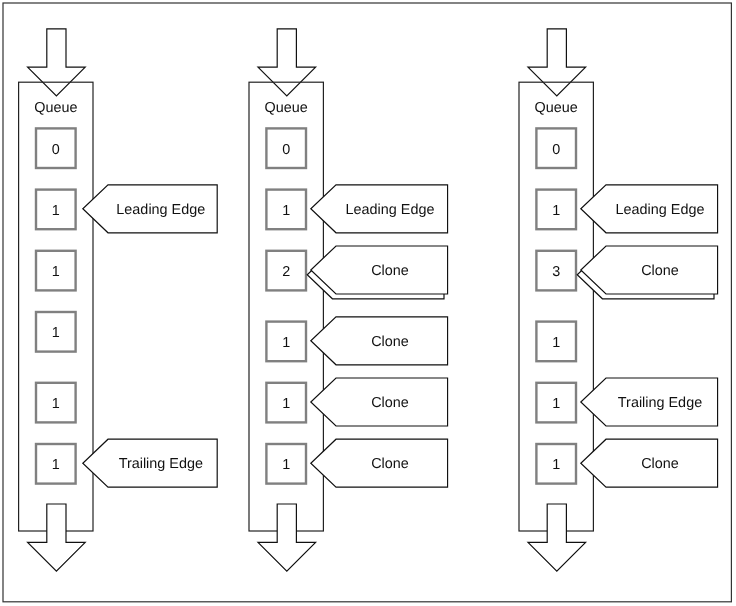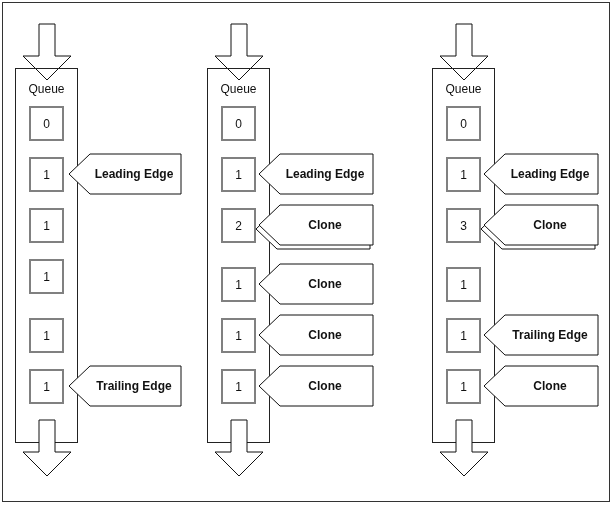--- a/index.html
+++ b/index.html
@@ -83,21 +83,20 @@
     left: 22px;
     right: 4px;
     top: 0;
     height: 42px;
     display: flex;
     align-items: center;
     justify-content: center;
     font-size: 12px;
     color: #111111;
     white-space: nowrap;
-    font-weight: bold;
   }
   
   .callout.doubled .shadow {
     position: absolute;
     left: -3px;
     top: 4px;
     display: block;
   }
 </style>
 </head>

